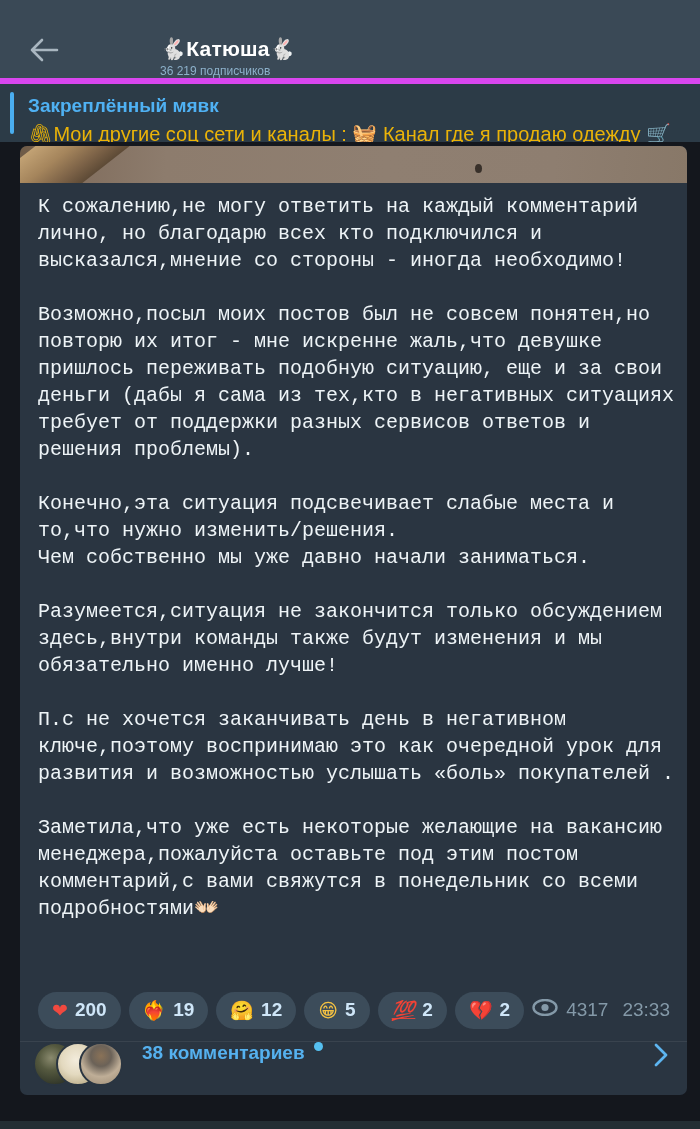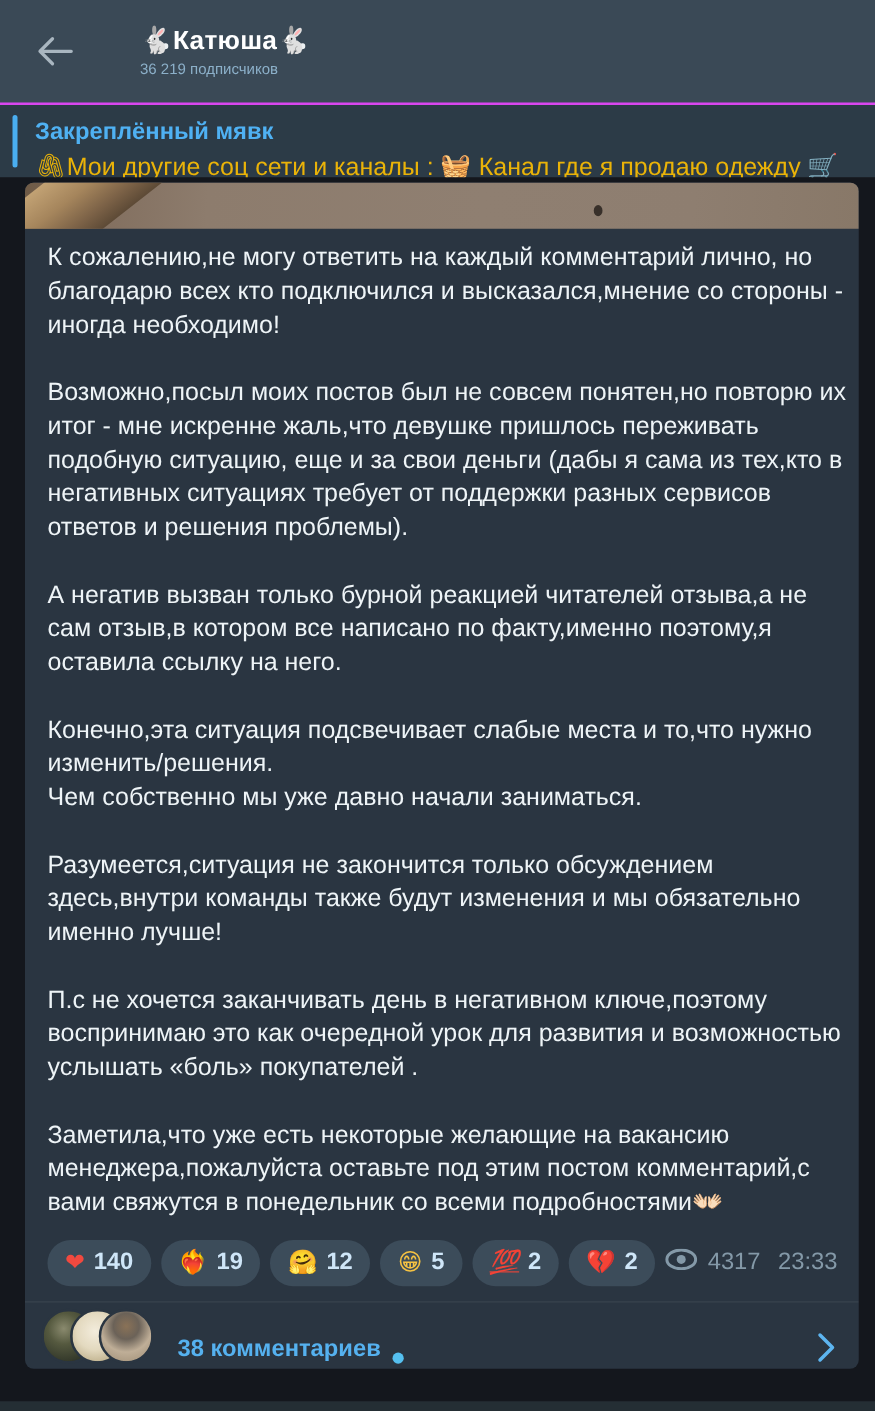--- a/index.html
+++ b/index.html
@@ -7,22 +7,22 @@
   body {
     font-family:"Liberation Sans","DejaVu Sans",sans-serif;
     background:#14171d;
     color:#eef4f7;
     overflow:hidden;
   }
   .page { width:700px; height:1129px; display:flex; flex-direction:column; background:#14171d; }
 
   
   .header {
-    height:84px; background:#3a4956; display:flex; align-items:center;
-    padding:0 16px; border-bottom:2px solid #d946ef; flex:none;
+    height:84px; background:#3a4956; display:flex; align-items:flex-end;
+    padding:0 16px; border-bottom:6px solid #d946ef; flex:none;gap:48px;
   }
   .back-btn { width:56px; height:56px; display:flex; align-items:center; justify-content:center; cursor:pointer; flex:none; }
   .chan-info { margin-left:40px; display:flex; flex-direction:column; gap:3px; cursor:pointer; }
   .chan-title { font-size:21px; font-weight:bold; color:#ffffff; letter-spacing:.2px; }
   .chan-sub { font-size:12px; color:#8cb0c9; }
 
   
   .pinned {
     height:58px; background:#2c3b47; flex:none; position:relative;
     padding:9px 10px 9px 28px; overflow:hidden; cursor:pointer;
@@ -47,21 +47,21 @@
     position:absolute; left:-26px; top:-34px; width:190px; height:58px;
     transform:rotate(-38deg);
     background:linear-gradient(180deg,#caa briefly 0%,#b offers) ; 
   }
   .photo .wood {
     background:linear-gradient(180deg,#c2a274 0%,#a5855c 40%,#7c6247 75%,#5d4a36 100%);
   }
   .photo .dot { position:absolute; left:455px; top:18px; width:7px; height:9px; border-radius:50%; background:#38302a; }
 
   
-  .msg-text { height:808px; flex:none; padding:10px 9px 14px 18px; overflow:hidden; }
+  .msg-text { height:808px; flex:none; padding:10px 9px 14px 18px; overflow:hidden;font-family:Liberation Mono, monospace; }
   .para { font-size:20px; line-height:27px; white-space:pre-wrap; color:#eef4f7; }
   .para + .para { margin-top:27px; }
 
   
   .react-row { flex:none; height:38px; margin:0 18px; display:flex; align-items:center; }
   .pill {
     display:inline-flex; align-items:center; gap:7px; height:37px; padding:0 14px;
     background:#3c4c5a; border-radius:19px; margin-right:8px; cursor:pointer; flex:none;
   }
   .pill .emo { font-size:19px; line-height:1; }
@@ -69,21 +69,21 @@
   .emo-red { color:#f1493f; }
   .emo-fire { color:#f07427; }
   .emo-yellow { color:#f5c242; }
   .emo-100 { color:#d9453c; font-weight:bold; font-style:italic; text-decoration:underline; font-size:16px; }
   .meta { margin-left:auto; display:flex; align-items:flex-start; gap:8px; color:#8499a8; font-size:19px; }
   .meta .views { margin-right:6px; }
 
   
   .sep { flex:none; height:1px; background:rgba(255,255,255,.07); margin-top:12px; }
   .comments {
-    flex:none; height:53px; display:flex; align-items:flex-end; padding:0 18px 4px 13px; cursor:pointer;
+    flex:none; height:53px; display:flex; align-items:flex-start; padding:0 18px 4px 13px; cursor:pointer;
   }
   .avatars { display:flex; position:relative; width:92px; height:44px; flex:none; }
   .av { position:absolute; top:0; width:44px; height:44px; border-radius:50%; border:2px solid #2a3541; }
   .av1 { left:0;  background:radial-gradient(circle at 40% 35%, #8a8a6e 0%, #55593f 35%, #33382a 75%, #23281e 100%); }
   .av2 { left:23px; background:radial-gradient(circle at 45% 40%, #f3ecdc 0%, #e3d9bf 45%, #bfb18d 80%, #a3946f 100%); }
   .av3 { left:46px; background:radial-gradient(circle at 50% 30%, #8a7257 0%, #6b6258 30%, #bfae97 60%, #9d8c74 100%); }
   .comments-label { margin-left:17px; color:#55b1ef; font-size:19px; font-weight:bold; }
   .unread-dot { width:9px; height:9px; border-radius:50%; background:#55c0f0; margin-left:9px; }
   .chev { margin-left:auto; display:flex; align-items:center; }
 
@@ -117,32 +117,31 @@
     <div class="bubble">
 
       <div class="photo">
         <div class="wood"></div>
         <div class="dot"></div>
       </div>
 
       <div class="msg-text">
         <div class="para">К сожалению,не могу ответить на каждый комментарий лично, но благодарю всех кто подключился и высказался,мнение со стороны - иногда необходимо!</div>
         <div class="para">Возможно,посыл моих постов был не совсем понятен,но повторю их итог - мне искренне жаль,что девушке пришлось переживать подобную ситуацию, еще и за свои деньги (дабы я сама из тех,кто в негативных ситуациях требует от поддержки разных сервисов ответов и решения проблемы).</div>
-        <div class="para">А негатив вызван только бурной реакцией читателей отзыва,а не сам отзыв,в котором все написано по факту,именно поэтому,я оставила ссылку на него.</div>
         <div class="para">Конечно,эта ситуация подсвечивает слабые места и то,что нужно изменить/решения.
 Чем собственно мы уже давно начали заниматься.</div>
         <div class="para">Разумеется,ситуация не закончится только обсуждением здесь,внутри команды также будут изменения и мы обязательно именно лучше!</div>
         <div class="para">П.с не хочется заканчивать день в негативном ключе,поэтому воспринимаю это как очередной урок для развития и возможностью услышать «боль» покупателей .</div>
         <div class="para">Заметила,что уже есть некоторые желающие на вакансию менеджера,пожалуйста оставьте под этим постом комментарий,с вами свяжутся в понедельник со всеми подробностями👐🏻</div>
       </div>
 
       <div class="react-row">
         <div class="pill">
           <span class="emo emo-red">❤</span>
-          <span class="cnt">140</span>
+          <span class="cnt">200</span>
         </div>
         <div class="pill">
           <span class="emo emo-fire">❤‍🔥</span>
           <span class="cnt">19</span>
         </div>
         <div class="pill">
           <span class="emo emo-yellow">🤗</span>
           <span class="cnt">12</span>
         </div>
         <div class="pill">

